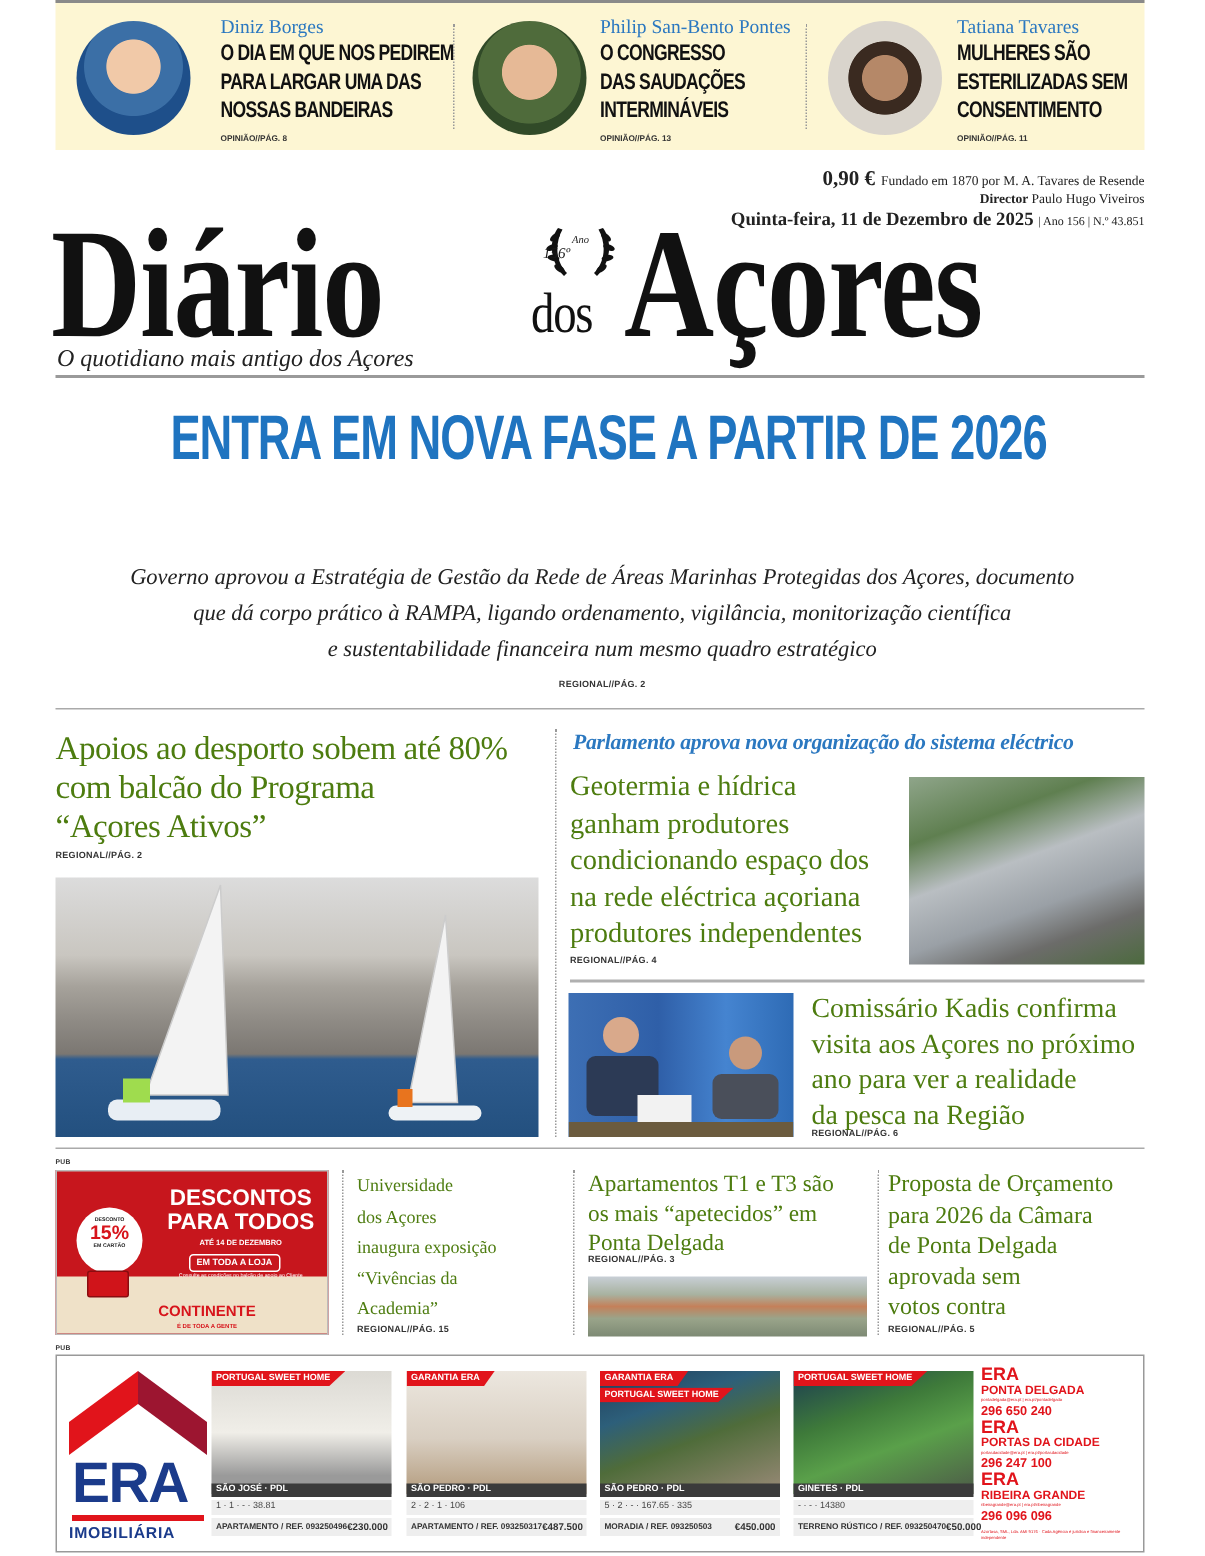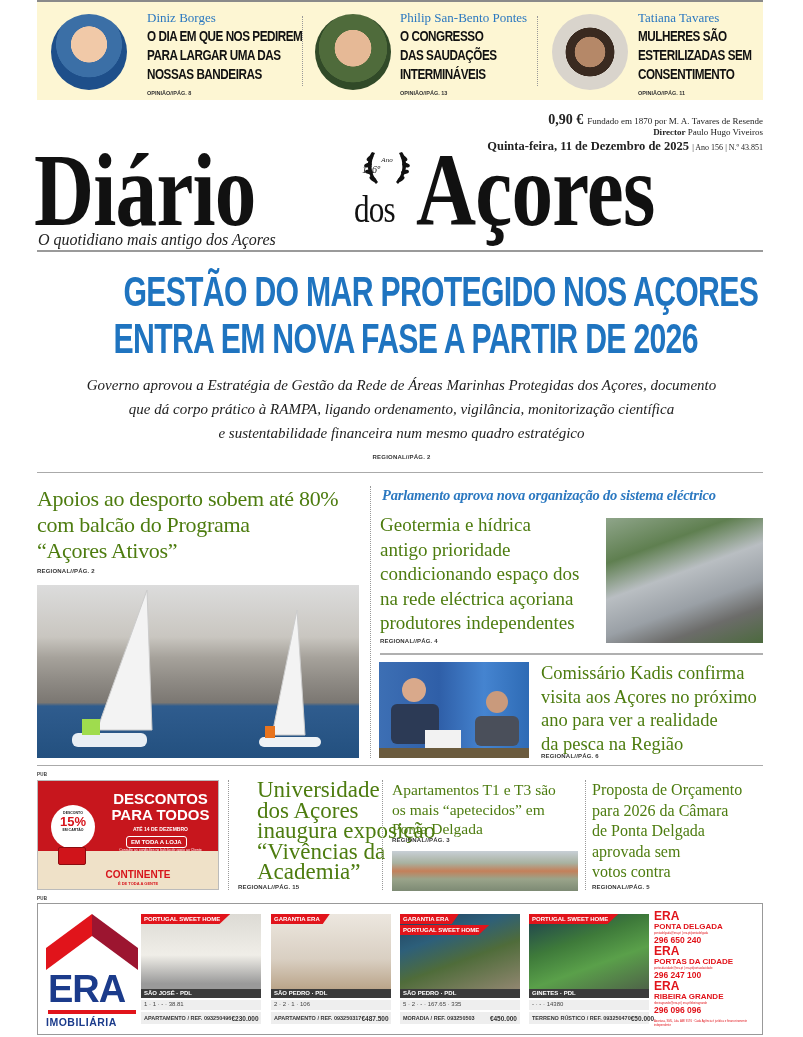--- a/index.html
+++ b/index.html
@@ -134,21 +134,20 @@
   </svg>
   <div class="abs" style="left:0; top:12px; width:50px; text-align:center; font-style:italic; font-size:7px;">Ano</div>
   <div class="abs" style="left:0; top:20px; width:50px; text-align:left; font-style:italic; font-size:10px;">156º</div>
 </div>
 <div class="abs masthead-title" style="left:354px; top:190px; font-size:38px; font-weight:normal; transform:scaleX(0.82); transform-origin:left top;">dos</div>
 <div class="abs masthead-title" style="left:416px; top:138px; font-size:104px; transform:scaleX(0.80); transform-origin:left top;">Açores</div>
 <div class="abs tagline" style="left:38px; top:231px;">O quotidiano mais antigo dos Açores</div>
 <div class="abs rule" style="left:37px; top:250px; width:726px;"></div>
 
 <div class="abs main-headline" style="top:268px;">
-  <div><span>GESTÃO DO MAR PROTEGIDO NOS AÇORES</span></div>
   <div><span>ENTRA EM NOVA FASE A PARTIR DE 2026</span></div>
 </div>
 <div class="abs lead" style="top:373px;">
   <div>Governo aprovou a Estratégia de Gestão da Rede de Áreas Marinhas Protegidas dos Açores, documento</div>
   <div>que dá corpo prático à RAMPA, ligando ordenamento, vigilância, monitorização científica</div>
   <div>e sustentabilidade financeira num mesmo quadro estratégico</div>
 </div>
 <div class="abs tag" style="left:0; width:803px; text-align:center; top:454px;">REGIONAL//PÁG. 2</div>
 <div class="abs rule" style="left:37px; top:472px; width:726px; height:1px; background:#aaa;"></div>
 
@@ -167,21 +166,21 @@
     <rect x="45" y="134" width="18" height="16" fill="#9fdc4e"></rect>
     <rect x="228" y="141" width="10" height="12" fill="#e8741e"></rect>
   </svg>
 </div>
 
 <div class="abs v-dotted" style="left:370px; top:486px; height:272px;"></div>
 
 <div class="abs" style="left:382px; top:487px; font-style:italic; font-weight:bold; font-size:14.5px; color:#2b78c0; white-space:nowrap; letter-spacing:-0.2px;">Parlamento aprova nova organização do sistema eléctrico</div>
 <div class="abs serif-head" style="left:380px; top:513px; font-size:19px; line-height:24.5px; white-space:nowrap;">
   <div>Geotermia e hídrica</div>
-  <div>antigo prioridade</div>
+  <div>ganham produtores</div>
   <div>condicionando espaço dos</div>
   <div>na rede eléctrica açoriana</div>
   <div>produtores independentes</div>
 </div>
 <div class="abs tag" style="left:380px; top:638px;">REGIONAL//PÁG. 4</div>
 <div class="abs img geo-photo" style="left:606px; top:518px; width:157px; height:125px;"></div>
 
 <div class="abs rule" style="left:380px; top:653px; width:383px; height:2px; background:#b0b0b0;"></div>
 
 <div class="abs img kadis-photo" style="left:379px; top:662px; width:150px; height:96px;">
@@ -219,21 +218,21 @@
     <div style="font-family:'Liberation Sans',sans-serif; font-size:13px; font-weight:bold; color:#d7141b; line-height:13px;">15%</div>
     <div style="font-family:'Liberation Sans',sans-serif; font-size:3.5px; font-weight:bold;">EM CARTÃO</div>
   </div>
   <div class="abs" style="left:20px; top:66px; width:28px; height:18px; background:#d0141a; border-radius:2px; border:1px solid #8a0c10;"></div>
   <div class="ad-text" style="left:55px; top:88px; width:90px; color:#d7141b; font-size:10px;">CONTINENTE</div>
   <div class="ad-text" style="left:55px; top:100px; width:90px; color:#d7141b; font-size:4px;">É DE TODA A GENTE</div>
 </div>
 
 <div class="abs v-dotted" style="left:228px; top:780px; height:110px;"></div>
 
-<div class="abs serif-head" style="left:238px; top:780px; font-size:23px; line-height:20.5px; white-space:nowrap;margin-left:19px;">
+<div class="abs serif-head" style="left:238px; top:780px; font-size:12px; line-height:20.5px; white-space:nowrap;">
   <div>Universidade</div>
   <div>dos Açores</div>
   <div>inaugura exposição</div>
   <div>“Vivências da</div>
   <div>Academia”</div>
 </div>
 <div class="abs tag" style="left:238px; top:884px;">REGIONAL//PÁG. 15</div>
 
 <div class="abs v-dotted" style="left:382px; top:780px; height:110px;"></div>
 

